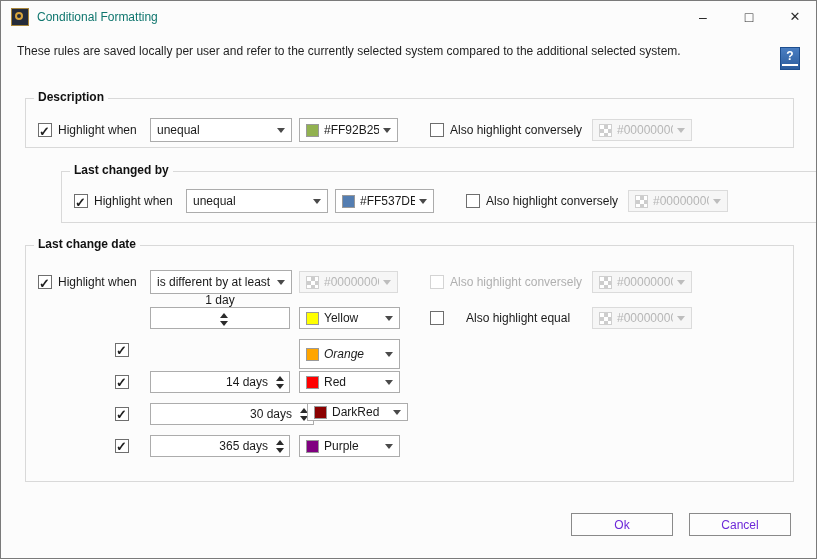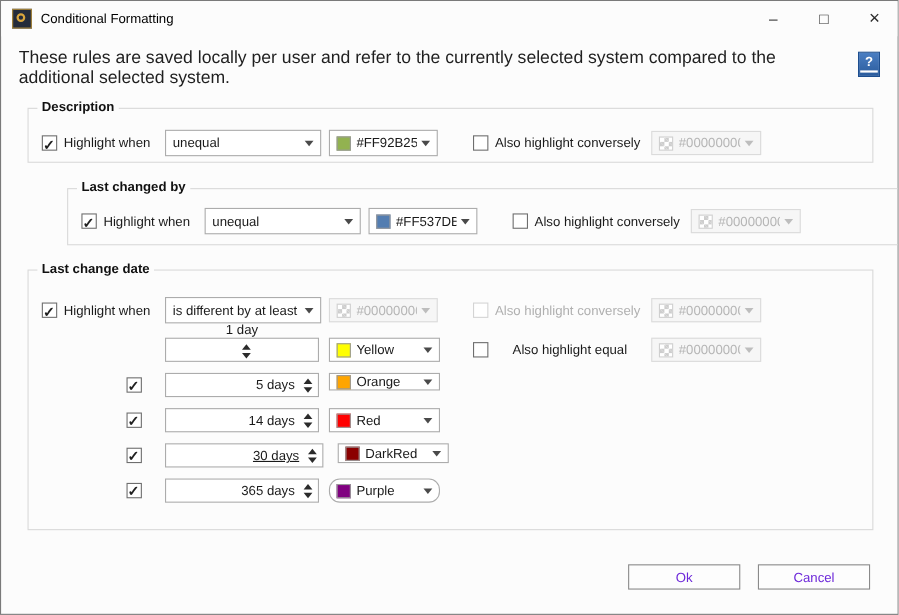--- a/index.html
+++ b/index.html
@@ -3,28 +3,28 @@
 <meta charset="utf-8">
 <style>
   html,body{margin:0;padding:0;background:#e8e8e8;}
   *{box-sizing:border-box;font-family:"Liberation Sans",sans-serif;}
   .dialog{position:relative;width:817px;height:559px;background:#fcfcfc;border:1px solid #7a7a7a;overflow:hidden;}
 
   
   .titlebar{position:absolute;left:0;top:0;width:100%;height:32px;background:#fcfcfc;}
   .app-icon{position:absolute;left:10px;top:7px;width:18px;height:18px;background:#242b3a;border:1px solid #a8863b;}
   .app-icon .donut{position:absolute;left:3px;top:3px;width:8px;height:8px;border:2.5px solid #d8a53d;border-radius:50%;}
-  .title-text{position:absolute;left:36px;top:0;line-height:32px;font-size:12px;color:#000000;}
+  .title-text{position:absolute;left:36px;top:0;line-height:32px;font-size:12px;color:#0f766e;}
   .wbtn{position:absolute;top:0;width:46px;height:32px;text-align:center;line-height:32px;color:#2b2b2b;font-size:13px;}
   .wbtn.min{left:679px;font-size:14px;}
   .wbtn.max{left:725px;font-size:14px;}
   .wbtn.close{left:771px;}
 
   
-  .intro{position:absolute;left:16px;top:43px;width:700px;font-size:16px;color:#1f1f1f;}
+  .intro{position:absolute;left:16px;top:43px;width:700px;font-size:12px;color:#1f1f1f;}
   .help-btn{position:absolute;left:779px;top:46px;width:20px;height:23px;background:linear-gradient(#4a7ec2,#2b5c9d);border:1px solid #1d4e8f;}
   .help-btn .q{position:absolute;left:0;top:1px;width:100%;text-align:center;color:#fff;font-weight:bold;font-size:12px;}
   .help-btn .stripe{position:absolute;left:1px;right:1px;bottom:3px;height:2px;background:#fff;}
 
   
   .group{position:absolute;border:1px solid #d9d9d9;}
   .group-label{position:absolute;top:-9px;left:8px;background:#fcfcfc;padding:0 4px;font-size:12px;font-weight:bold;color:#111;}
   .row{position:absolute;left:0;width:100%;line-height:24px;}
 
   .lbl{position:absolute;top:0;font-size:12px;color:#1a1a1a;line-height:inherit;white-space:nowrap;}
@@ -174,28 +174,21 @@
         <span class="swatch checker"></span>
         <span class="combo-text">#00000000</span>
         <span class="arrow-down"></span>
       </div>
     </div>
 
     <div class="row" style="top:93px;height:22px;line-height:22px;">
       <span class="cb checked" style="left:89px;top:4px;">
           <span class="tick">✓</span>
         </span>
-      <div class="spinner" style="left:124px;top:0;width:140px;height:22px;">
-        <span class="spin-text">5 days</span>
-        <span class="spin-btns">
-            <span class="tri-up"></span>
-            <span class="tri-down"></span>
-          </span>
-      </div>
-      <div class="combo" style="left:273px;top:0;width:101px;height:16px;">
+      <div class="combo" style="left:273px;top:0;width:101px;height:30px;font-style:italic;">
         <span class="swatch" style="background: rgb(255, 165, 0);"></span>
         <span class="combo-text">Orange</span>
         <span class="arrow-down"></span>
       </div>
     </div>
 
     <div class="row" style="top:125px;height:22px;line-height:22px;">
       <span class="cb checked" style="left:89px;top:4px;">
           <span class="tick">✓</span>
         </span>
@@ -210,21 +203,21 @@
         <span class="swatch" style="background: rgb(255, 0, 0);"></span>
         <span class="combo-text">Red</span>
         <span class="arrow-down"></span>
       </div>
     </div>
 
     <div class="row" style="top:157px;height:22px;line-height:22px;">
       <span class="cb checked" style="left:89px;top:4px;">
           <span class="tick">✓</span>
         </span>
-      <div class="spinner" style="left:124px;top:0;width:144px;height:22px;text-decoration:underline;">
+      <div class="spinner" style="left:124px;top:0;width:164px;height:22px;">
         <span class="spin-text">30 days</span>
         <span class="spin-btns">
             <span class="tri-up"></span>
             <span class="tri-down"></span>
           </span>
       </div>
       <div class="combo" style="left:281px;top:0;width:101px;height:18px;">
         <span class="swatch" style="background: rgb(139, 0, 0);"></span>
         <span class="combo-text">DarkRed</span>
         <span class="arrow-down"></span>
@@ -235,21 +228,21 @@
       <span class="cb checked" style="left:89px;top:4px;">
           <span class="tick">✓</span>
         </span>
       <div class="spinner" style="left:124px;top:0;width:140px;height:22px;">
         <span class="spin-text">365 days</span>
         <span class="spin-btns">
             <span class="tri-up"></span>
             <span class="tri-down"></span>
           </span>
       </div>
-      <div class="combo" style="left:273px;top:0;width:101px;height:22px;border-radius:10px;">
+      <div class="combo" style="left:273px;top:0;width:101px;height:22px;">
         <span class="swatch" style="background: rgb(128, 0, 128);"></span>
         <span class="combo-text">Purple</span>
         <span class="arrow-down"></span>
       </div>
     </div>
   </div>
 
   <button class="btn" style="left:570px;top:512px;">Ok</button>
   <button class="btn" style="left:688px;top:512px;">Cancel</button>
 

